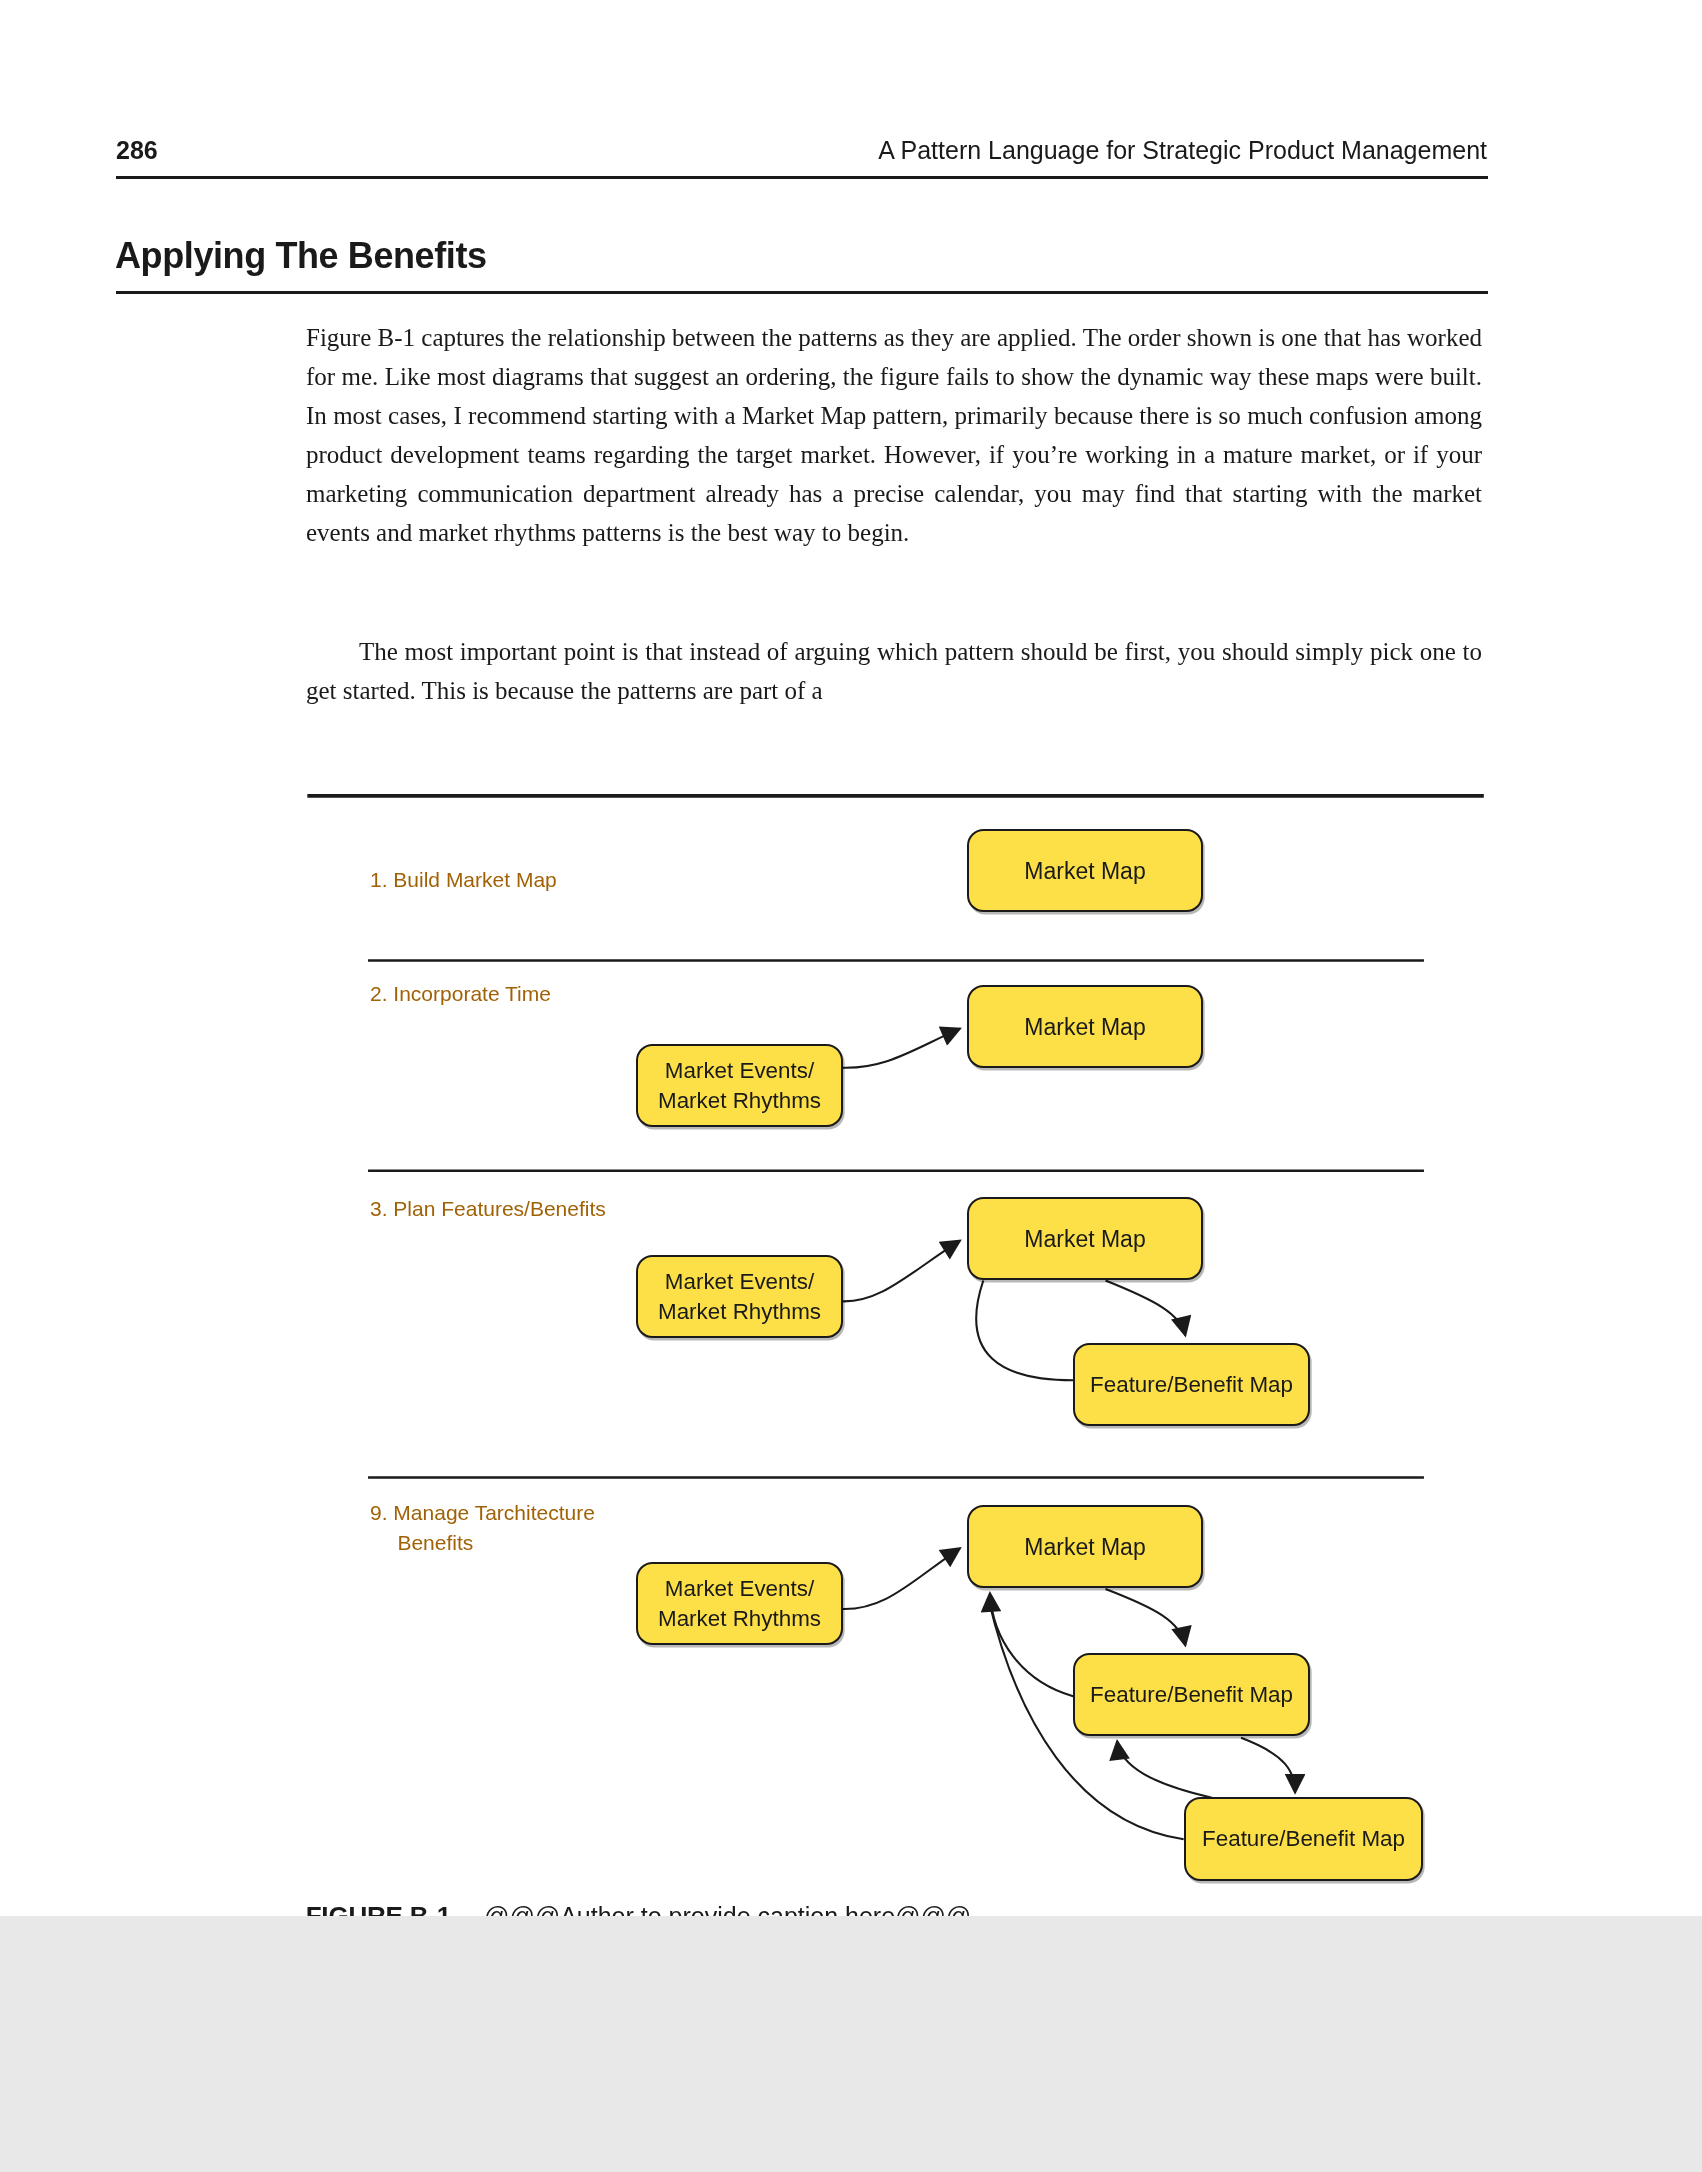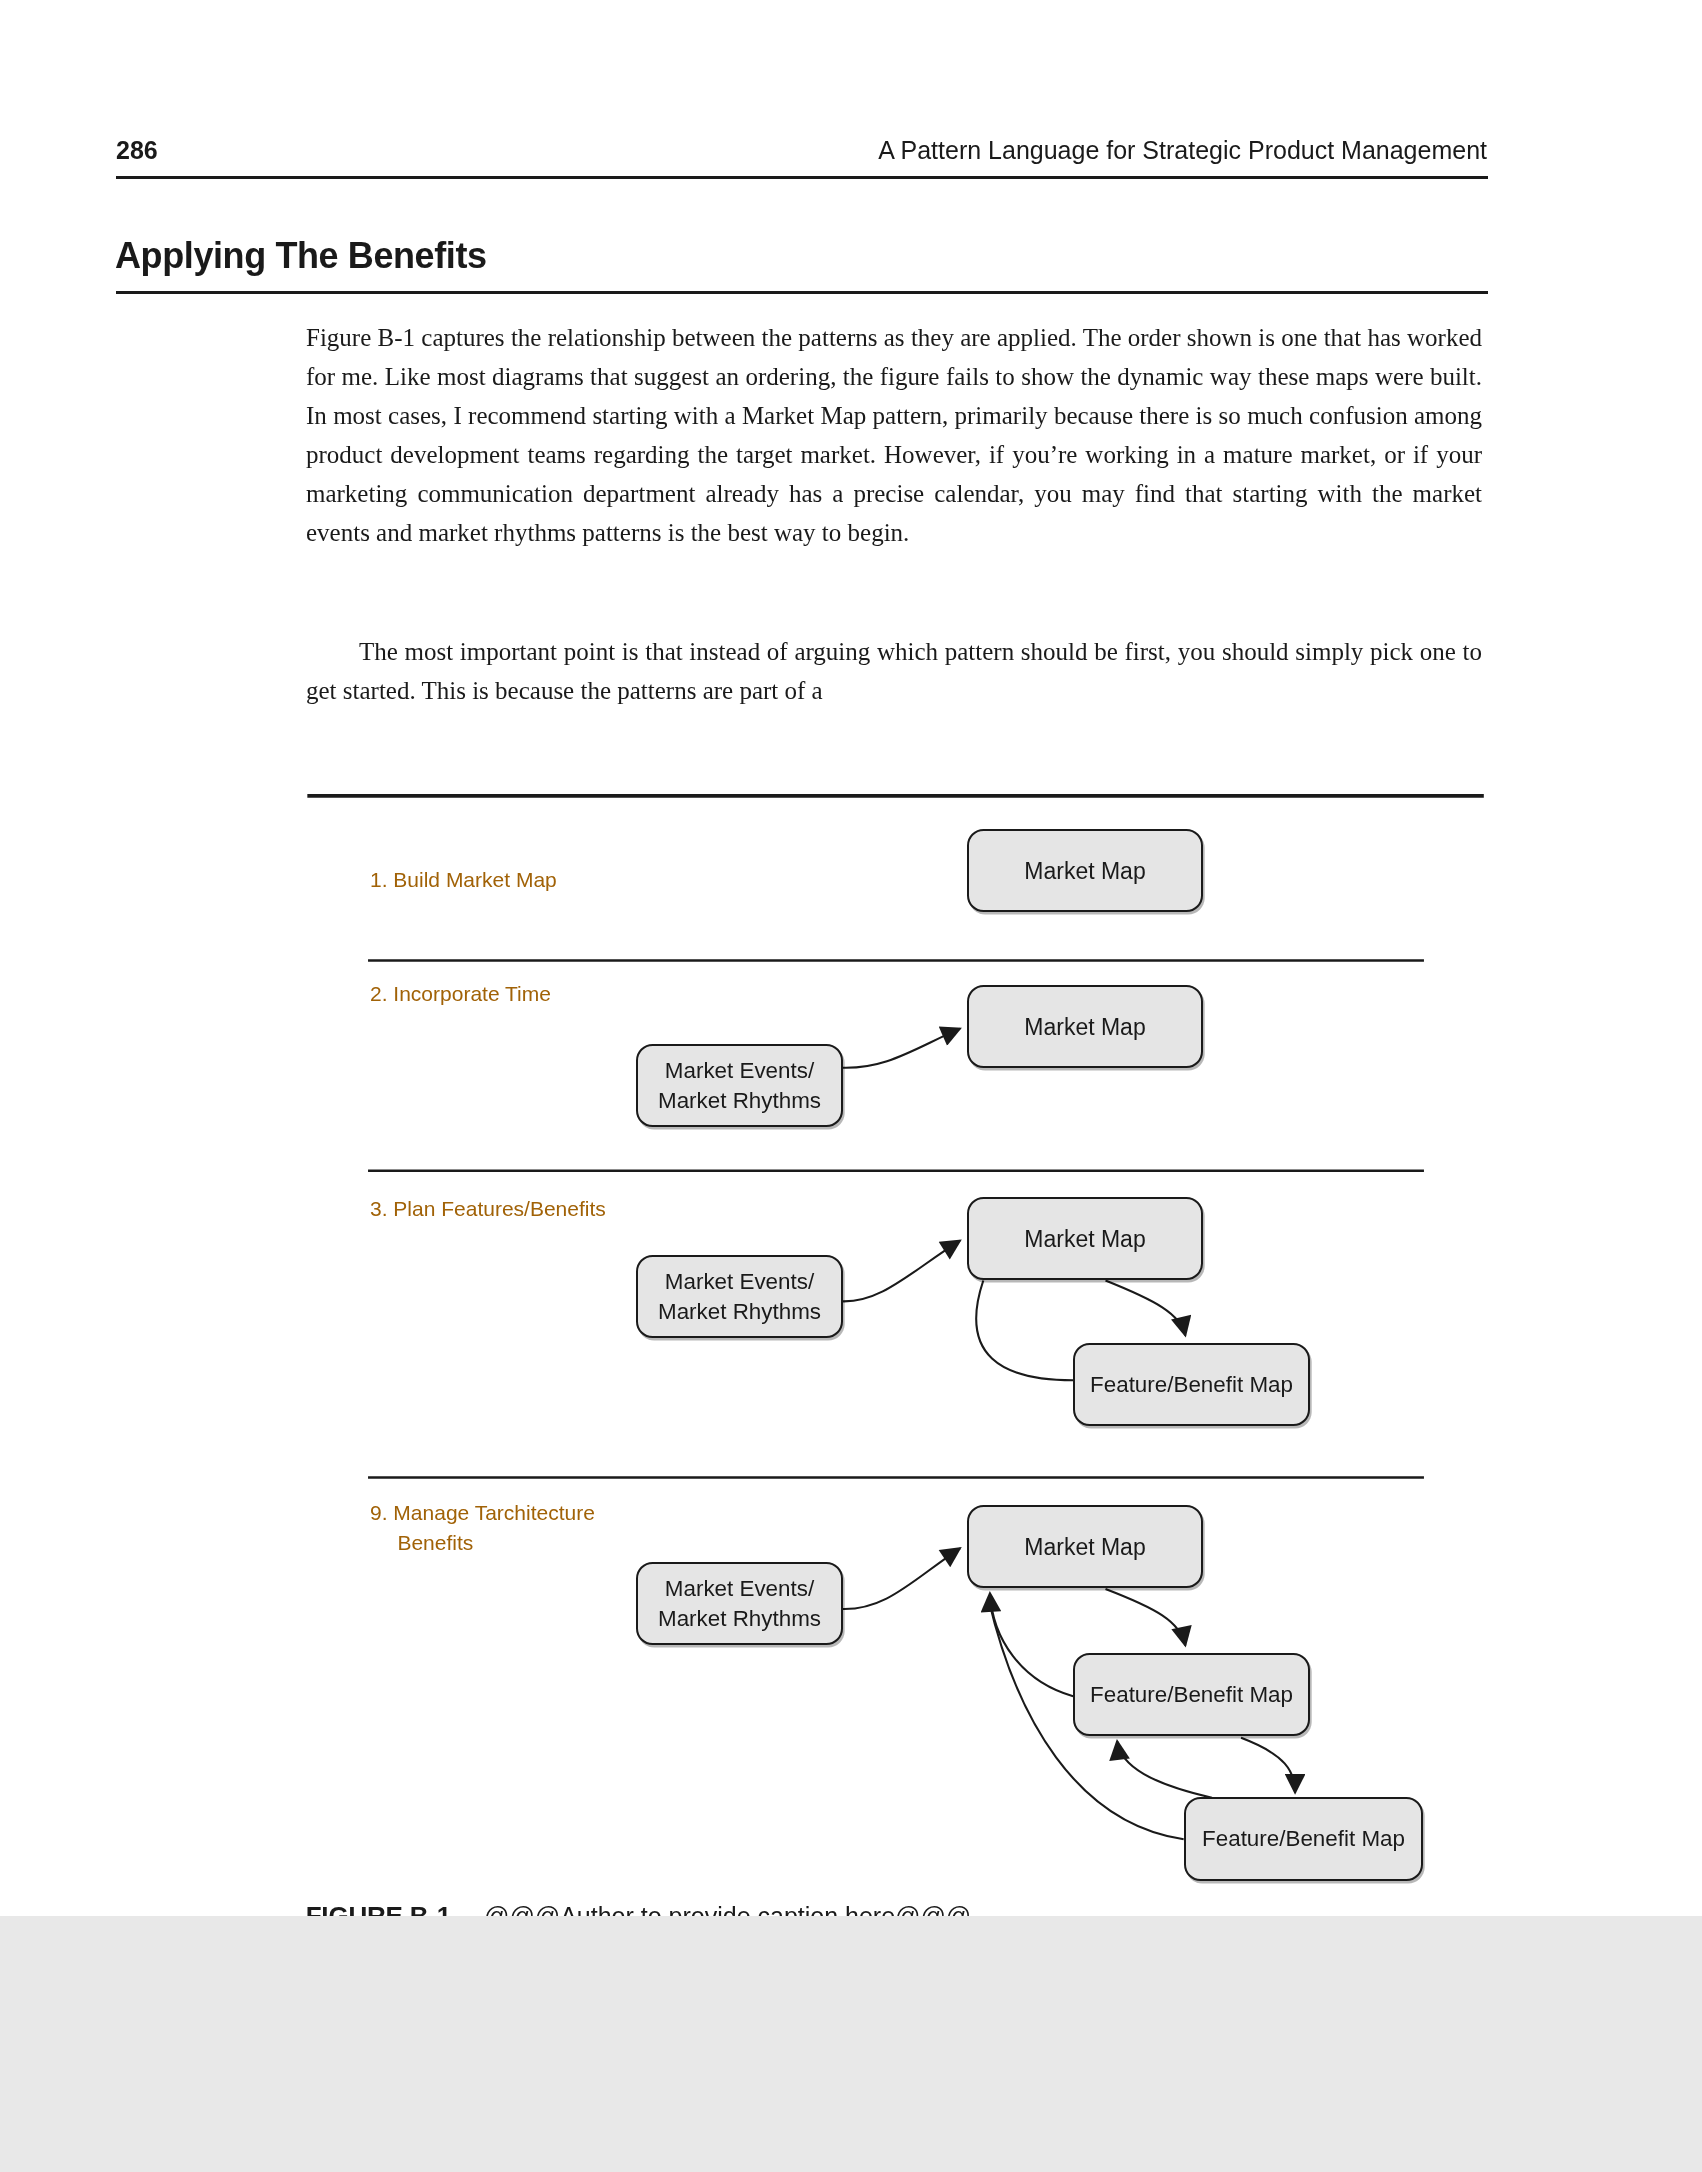--- a/index.html
+++ b/index.html
@@ -32,21 +32,21 @@
   
   .figure{position:absolute;left:299px;top:790px;width:1189px;height:1164px;}
   .figure svg{position:absolute;left:0;top:0;pointer-events:none;}
   .stage-label{
     position:absolute;font-size:21px;line-height:30px;color:#a16207;
     white-space:nowrap;
   }
   .stage-label .line2{display:block;padding-left:27.4px;}
   .node{
     position:absolute;
-    border:2.5px solid #1a1a1a;border-radius:16.6px;background:#e5e5e5;
+    border:2.5px solid #1a1a1a;border-radius:16.6px;background:#fde047;
     box-shadow:1.7px 2.5px 0 rgba(0,0,0,0.28);
     display:flex;flex-direction:column;align-items:center;justify-content:center;
     text-align:center;font-size:23px;line-height:30px;color:#1a1a1a;
     box-sizing:border-box;
   }
   .node.small-text{font-size:22.4px;}
   
   .s1-mm{left:668px;top:39px;width:236px;height:83px;}
   .s2-mm{left:668px;top:195px;width:236px;height:83px;}
   .s2-me{left:337px;top:254px;width:207px;height:83px;}

